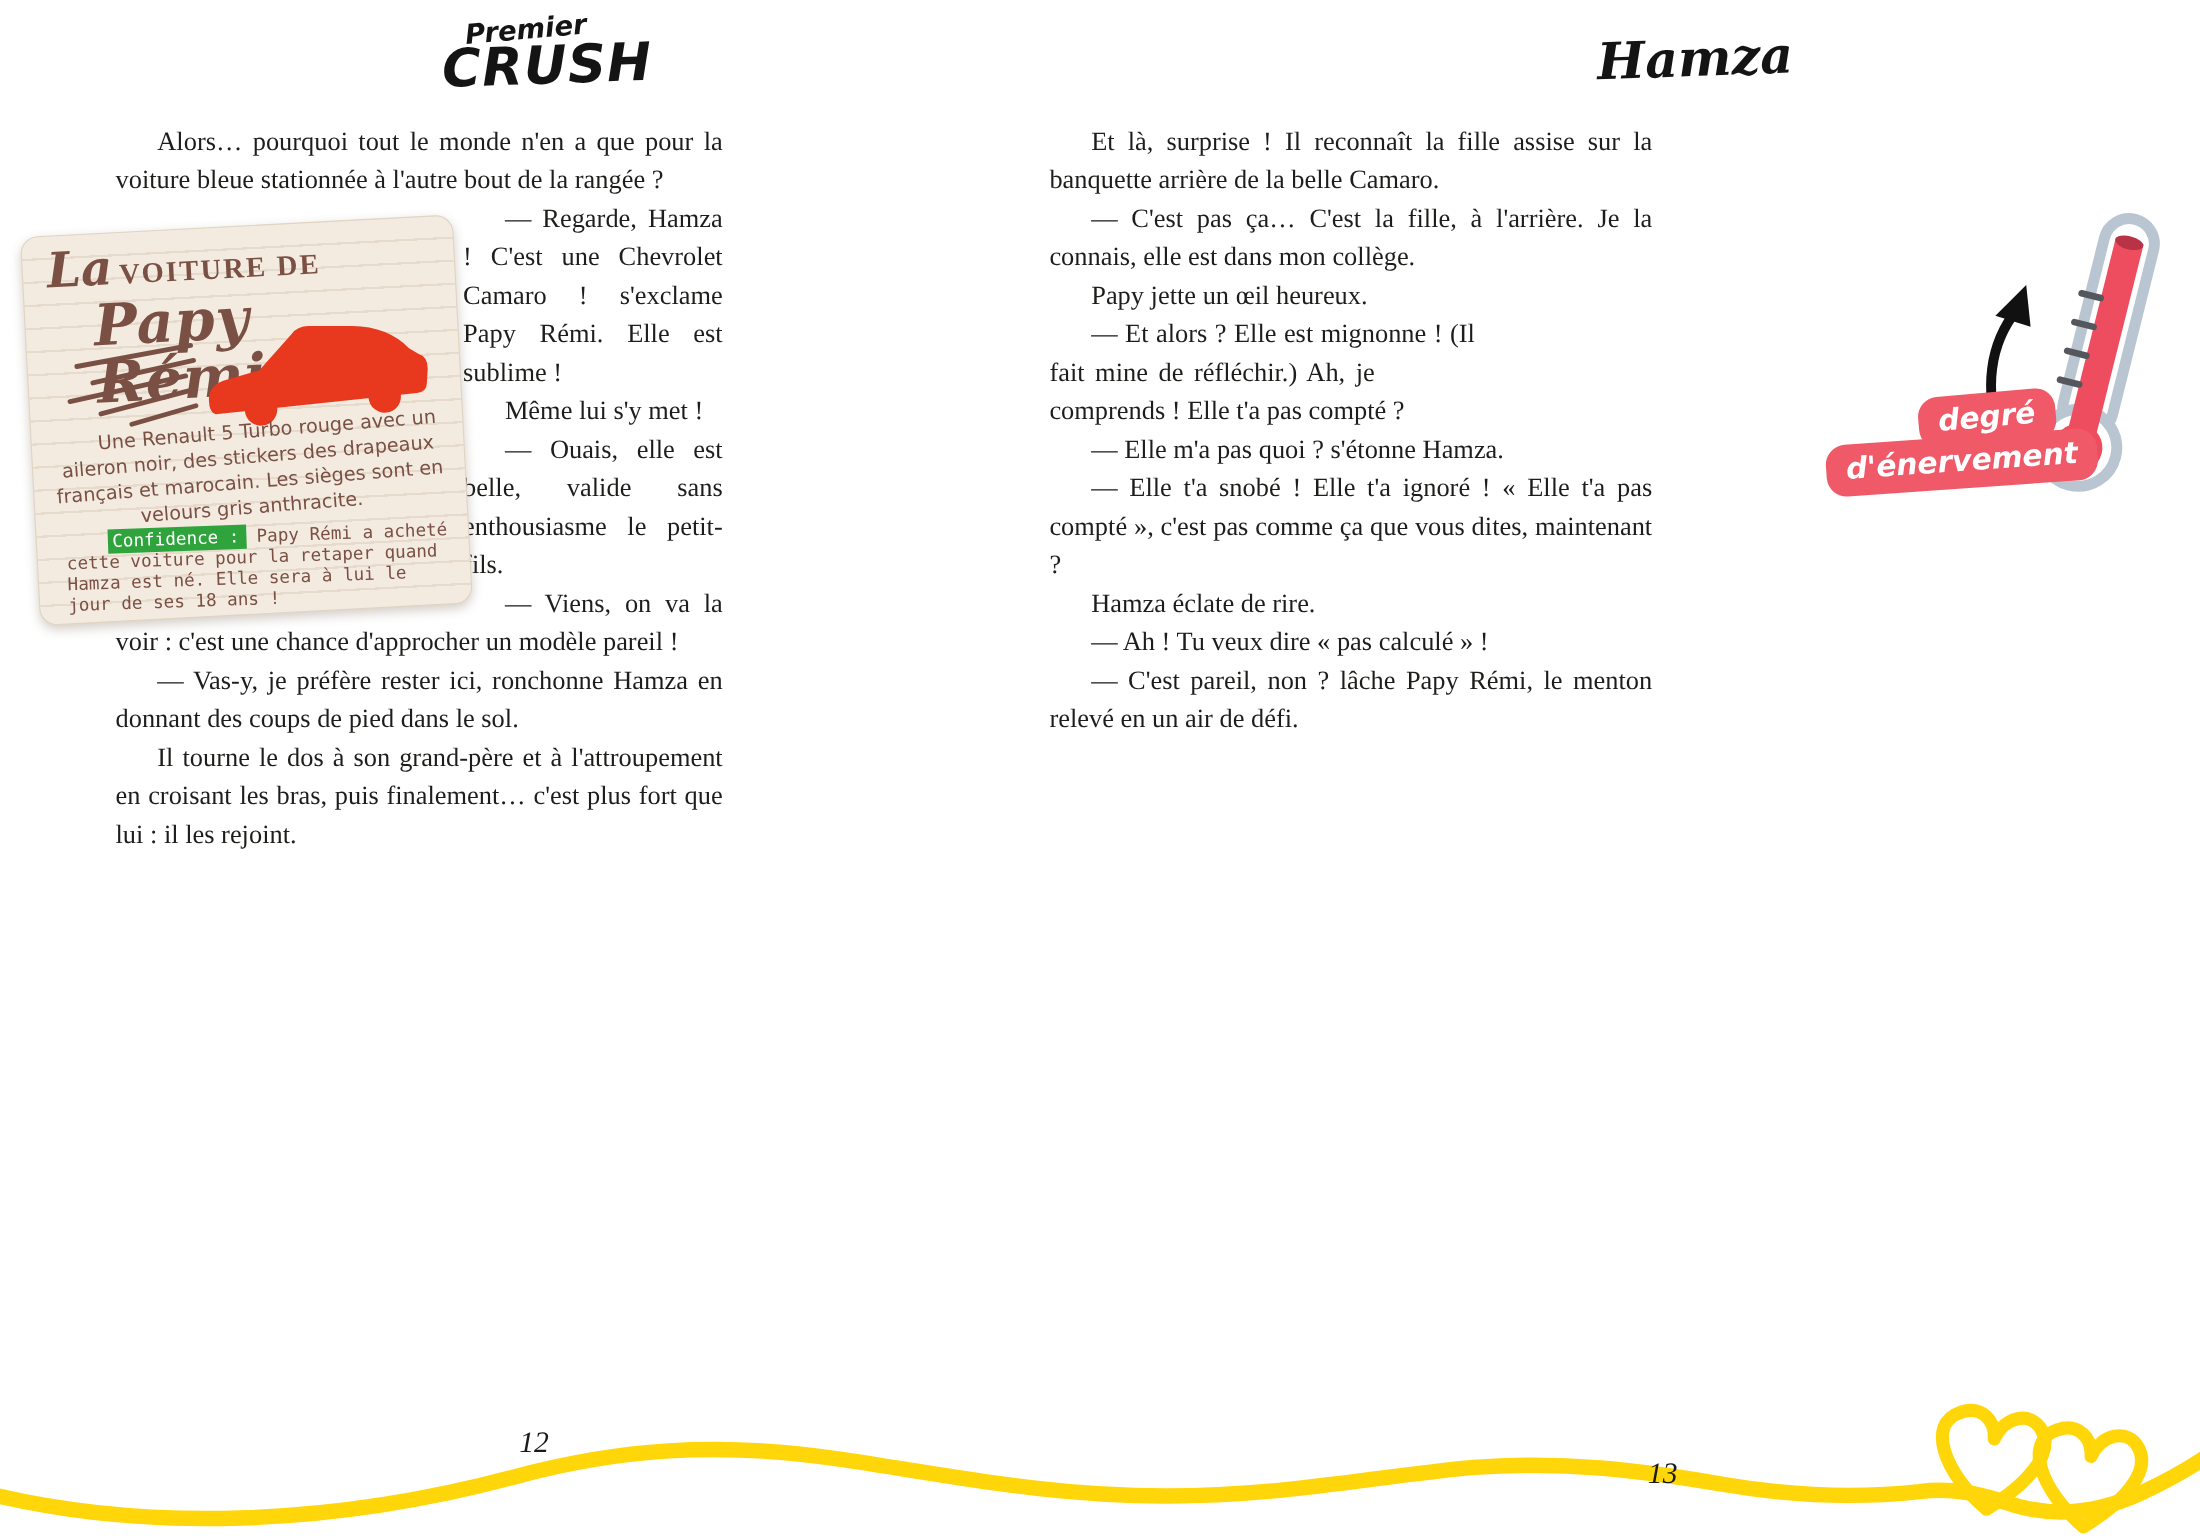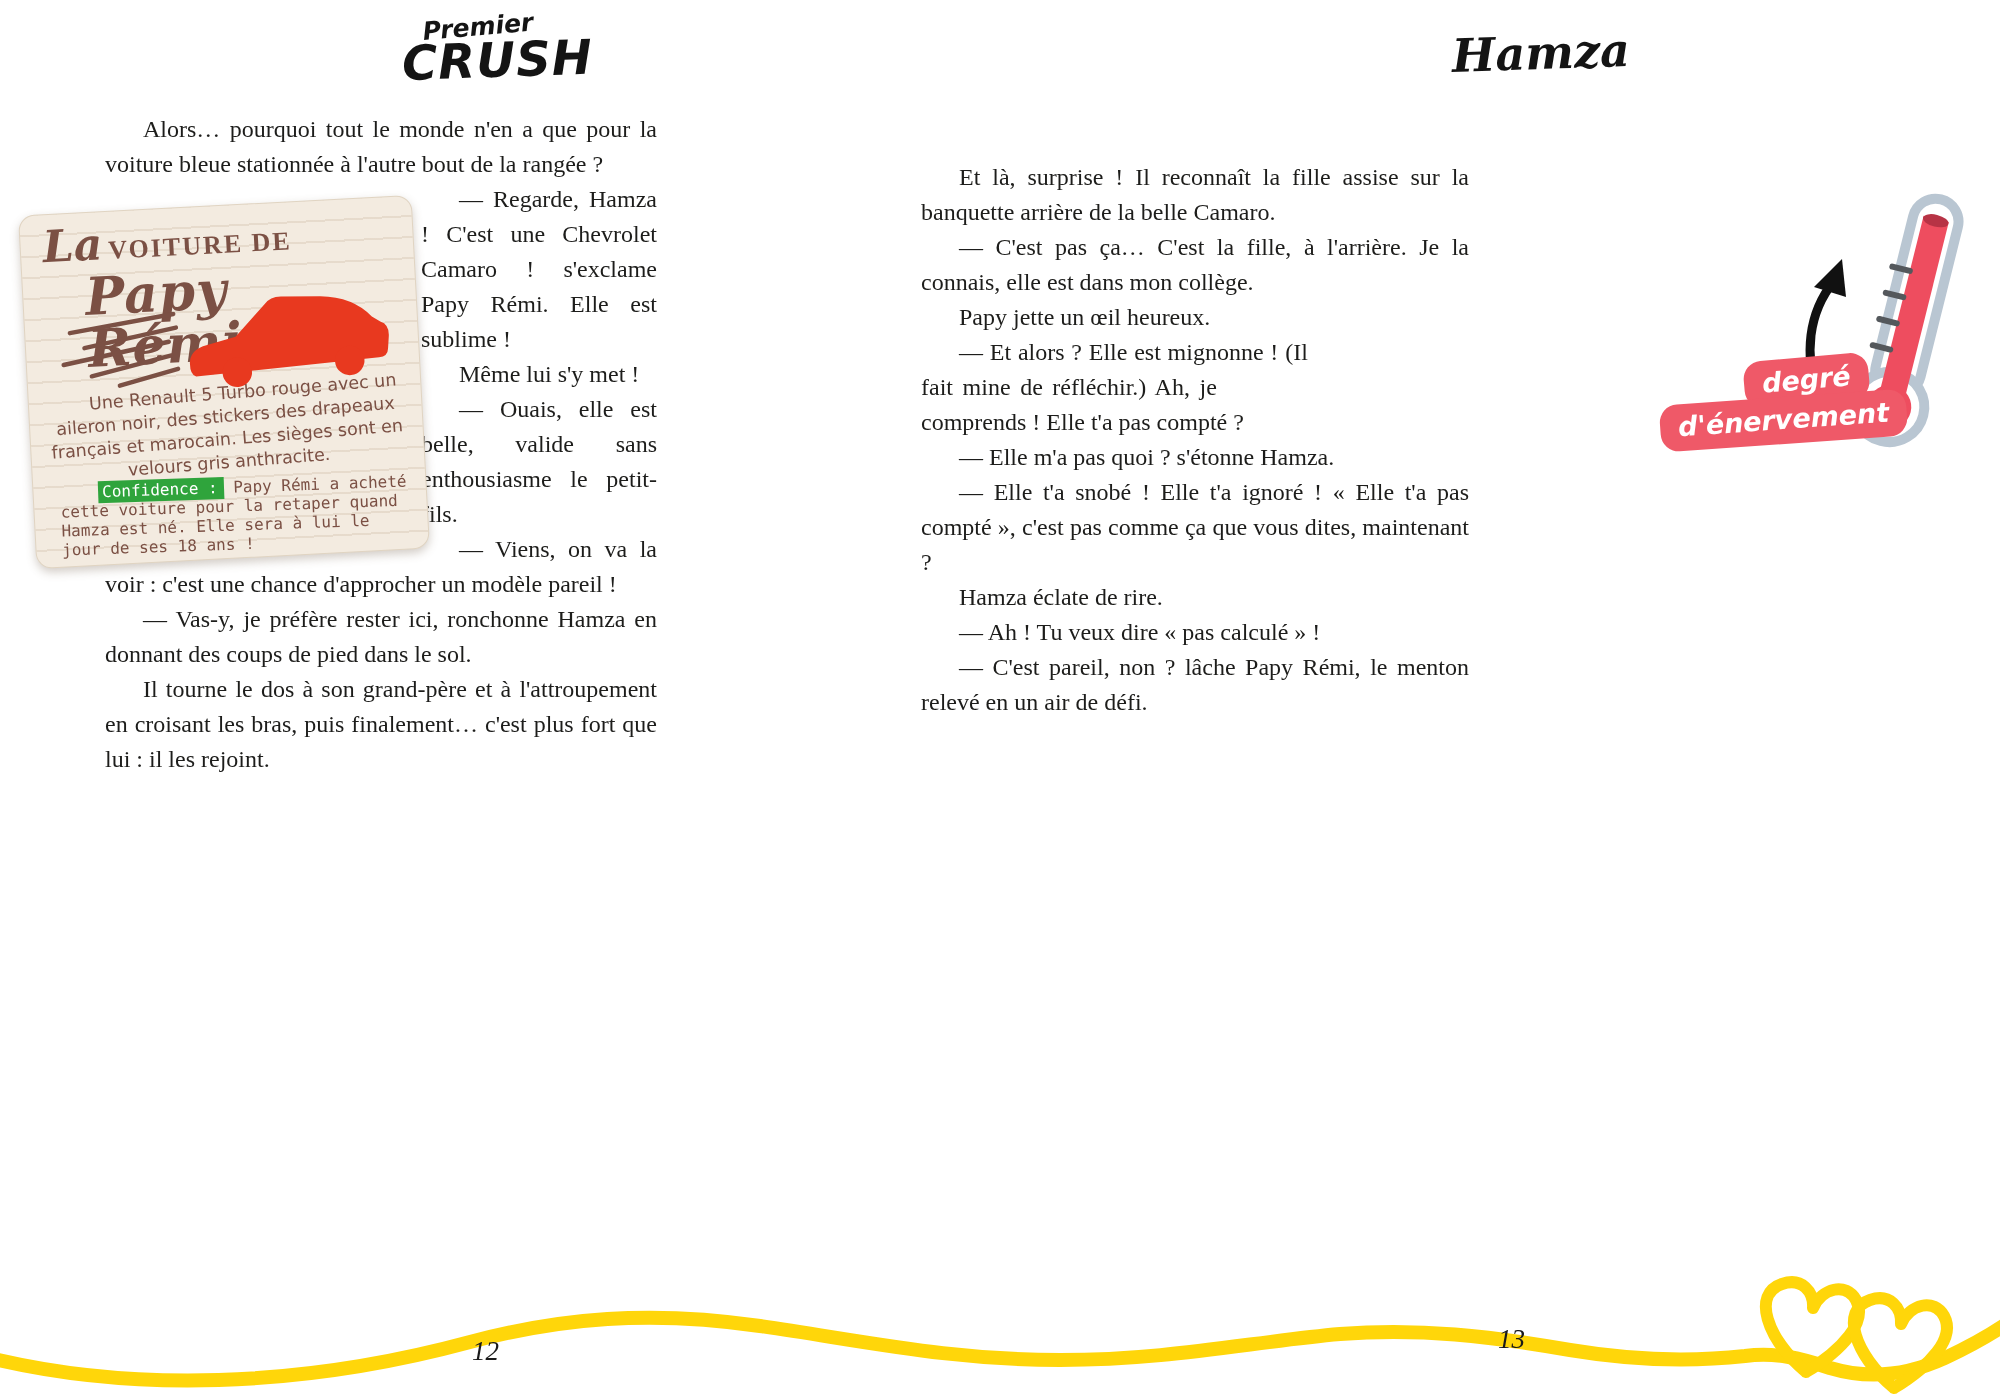--- a/index.html
+++ b/index.html
@@ -14,21 +14,21 @@
   .logo .lm{display:block;font:italic 900 48px/44px "DejaVu Sans",sans-serif;
             transform:rotate(-2deg);letter-spacing:1px;}
   .chapter{position:absolute;left:1452px;top:28px;
            font:italic 700 46px/1.1 "DejaVu Serif",serif;color:#141414;
            transform:rotate(-2deg);}
 
   
   .col{position:absolute;top:112px;width:552px;font-size:24px;line-height:35px;
        text-align:justify;hyphens:manual;-webkit-hyphens:manual;}
   .col-left{left:105px;}
-  .col-right{left:921px;width:548px;margin-top:48px;}
+  .col-right{left:954px;width:548px;}
   .col p{margin:0;text-indent:38px;}
 
   
   .card-anchor{float:left;width:320px;height:436px;
                shape-outside:inset(93px 4px 0 0);}
   .card{position:relative;width:392px;height:352px;margin:93px 0 0 -78px;
         background:
           repeating-linear-gradient(180deg, rgba(197,176,152,0) 0 19px, rgba(197,176,152,.28) 19px 21px),
           #f3ebe0;
         border:1px solid #e0d4c2;border-radius:16px;
@@ -58,21 +58,21 @@
   .thermo-svg{position:absolute;left:40px;top:0;}
   .badge{position:absolute;background:#ef5968;color:#ffffff;border-radius:18px;
          font:italic 700 27px/1 "DejaVu Sans",sans-serif;padding:9px 18px 11px;
          white-space:nowrap;}
   .badge-1{left:-6px;top:172px;transform:rotate(-5deg);}
   .badge-2{left:-90px;top:212px;transform:rotate(-4deg);}
 
   
   .wave-wrap{position:absolute;left:0;top:1262px;width:2000px;height:138px;pointer-events:none;}
   .pagenum{position:absolute;font:italic 400 27px/1 "Liberation Serif",serif;color:#1a1a1a;}
-  .pn-left{left:472px;top:1338px;}
+  .pn-left{left:472px;top:1298px;}
   .pn-right{left:1498px;top:1326px;}
 </style>
 </head>
 <body>
 
 <div class="spread">
 
   <div class="logo">
     <span class="lt">Premier</span>
     <span class="lm">CRUSH</span>

